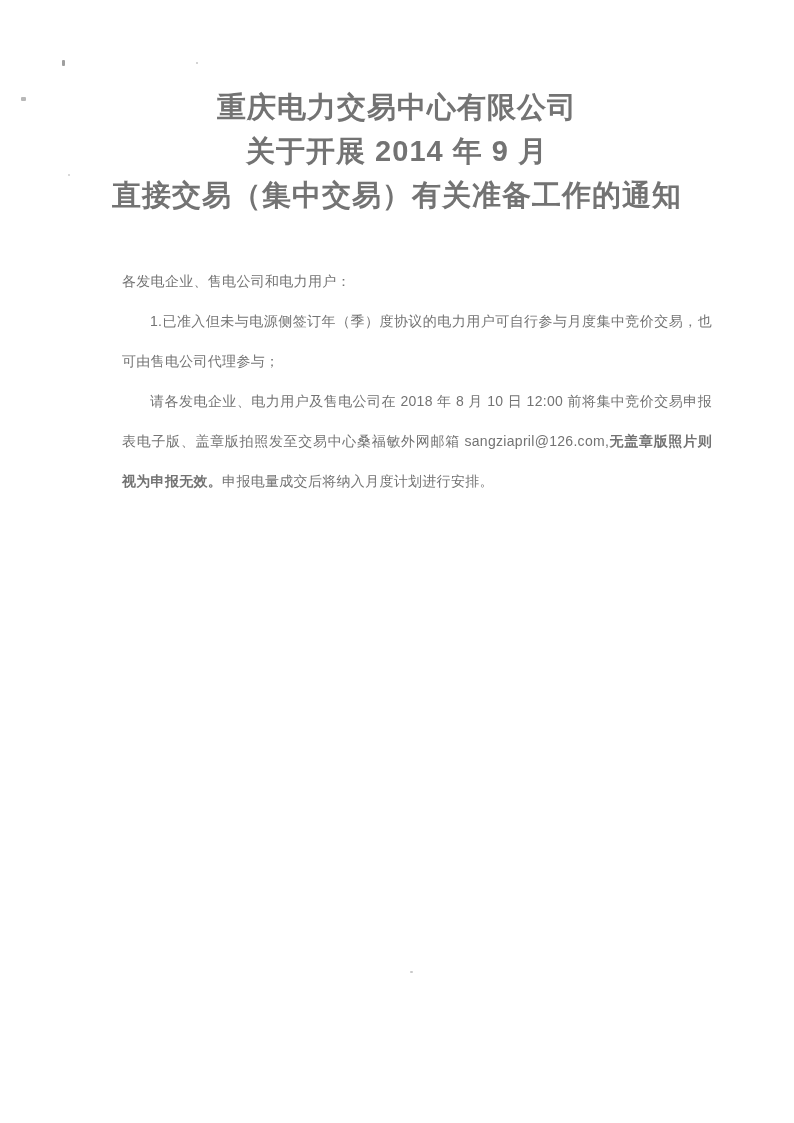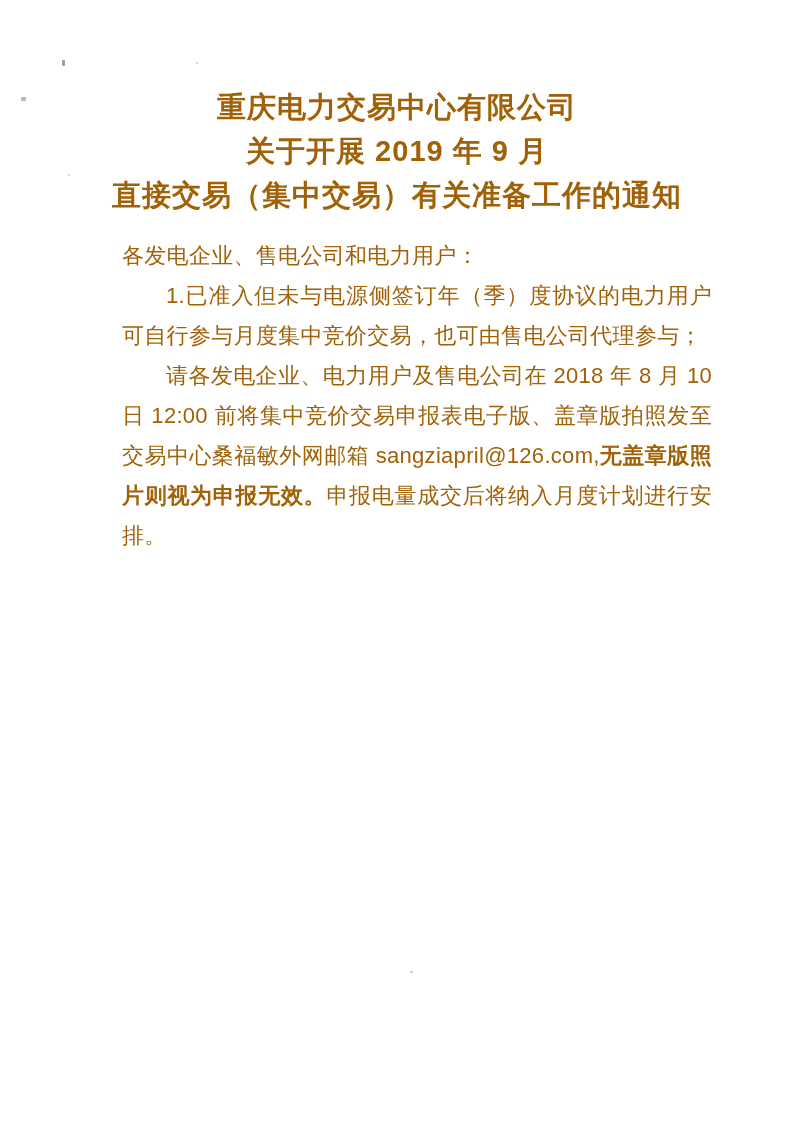--- a/index.html
+++ b/index.html
@@ -5,41 +5,41 @@
   html, body {
     margin: 0;
     padding: 0;
     background: #ffffff;
   }
   .page {
     position: relative;
     width: 794px;
     height: 1123px;
     background: #ffffff;
-    color: #a16207;
+    color: #737373;
     font-family: "Liberation Sans", "DejaVu Sans", sans-serif;
     overflow: hidden;
   }
   .doc-title {
     position: absolute;
     top: 85px;
     left: 0;
     width: 100%;
     text-align: center;
     font-weight: 700;
     font-size: 29px;
     line-height: 44px;
     letter-spacing: 1px;
   }
   .doc-body {
     position: absolute;
-    top: 236px;
+    top: 261px;
     left: 122px;
     width: 590px;
-    font-size: 22px;
+    font-size: 14px;
     letter-spacing: 0.3px;
     line-height: 40px;
     text-align: justify;
   }
   .para {
     margin: 0;
   }
   .para.indent {
     text-indent: 2em;
   }
@@ -67,21 +67,21 @@
 <div class="page">
 
   <span class="speck s1"></span>
   <span class="speck s2"></span>
   <span class="speck s3"></span>
   <span class="speck s4"></span>
   <span class="speck s5"></span>
 
   <div class="doc-title">
     <div>重庆电力交易中心有限公司</div>
-    <div>关于开展 2019 年 9 月</div>
+    <div>关于开展 2014 年 9 月</div>
     <div>直接交易（集中交易）有关准备工作的通知</div>
   </div>
 
   <div class="doc-body">
       <p class="para"><span>各发电企业、售电公司和电力用户：</span></p>
       <p class="para indent"><span>1.已准入但未与电源侧签订年（季）度协议的电力用户可自行参与月度集中竞价交易，也可由售电公司代理参与；</span></p>
       <p class="para indent"><span>请各发电企业、电力用户及售电公司在 2018 年 8 月 10 日 12:00 前将集中竞价交易申报表电子版、盖章版拍照发至交易中心桑福敏外网邮箱 sangziapril@126.com,</span><b>无盖章版照片则视为申报无效。</b><span>申报电量成交后将纳入月度计划进行安排。</span></p>
     </div>
 
 </div>

